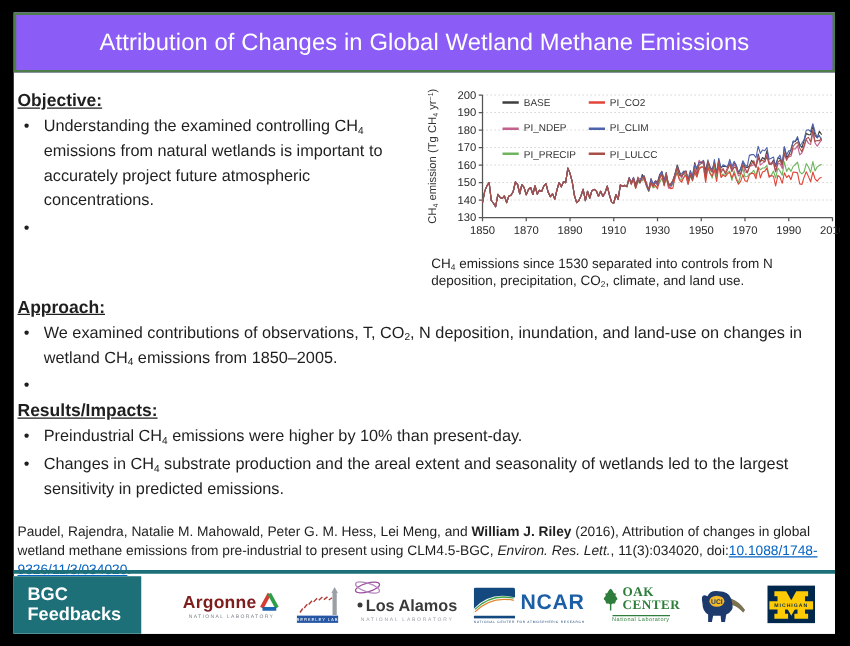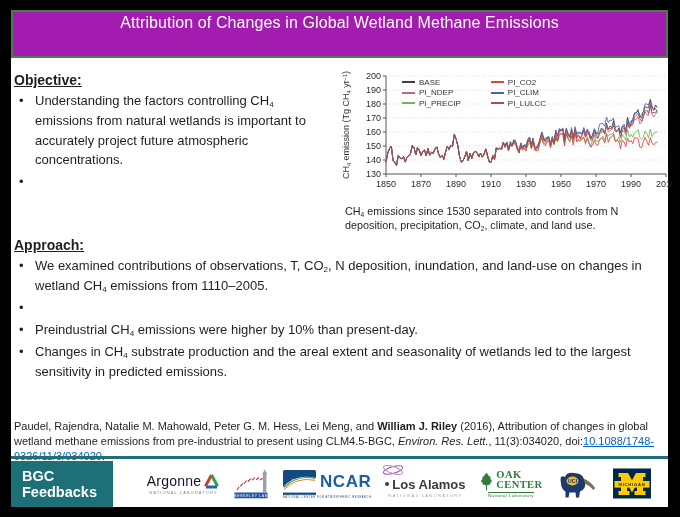--- a/index.html
+++ b/index.html
@@ -6,23 +6,23 @@
   body{
     width:680px;height:517px;background:#000;position:relative;overflow:hidden;
     font-family:"Liberation Sans",sans-serif;color:#1f1f1f;
     -webkit-font-smoothing:antialiased;
   }
   .slide{position:absolute;left:11px;top:10px;width:657px;height:497px;background:#ffffff;}
 
   
   .title-bar{
     position:absolute;left:0;top:0;width:657px;height:48px;box-sizing:border-box;
-    background:#a21caf;border:2px solid #4e7d4a;
-    display:flex;flex-direction:column;align-items:center;justify-content:flex-start;
-    color:#fff;font-size:16px;line-height:21px;letter-spacing:.1px;
+    background:#8b5cf6;border:2px solid #4e7d4a;
+    display:flex;flex-direction:column;align-items:center;justify-content:center;
+    color:#fff;font-size:19px;line-height:21px;letter-spacing:.1px;
   }
 
   
   .sec{position:absolute;}
   .sec h2{font-size:14px;font-weight:bold;text-decoration:underline;margin:0 0 3px 0;}
   ul.blts{list-style:none;margin:0;padding:0;}
   ul.blts li{display:flex;font-size:13px;line-height:1.52;margin:0 0 2px 0;}
   .blt{width:21px;flex:0 0 21px;padding-left:5px;box-sizing:border-box;}
   .txt{flex:0 1 auto;}
   .objective{left:3px;top:62px;width:322px;}
@@ -36,70 +36,70 @@
   
   .chart-box{position:absolute;left:329px;top:58px;width:332px;height:130px;}
   .ylabel{
     position:absolute;left:-62px;top:50px;width:140px;height:14px;
     font-size:9px;color:#333;text-align:center;transform:rotate(-90deg);
   }
   svg text{font-family:"Liberation Sans",sans-serif;}
   .legend{
     position:absolute;left:62px;top:9px;
     display:grid;grid-template-rows:repeat(3,10.5px);grid-auto-flow:column;column-gap:30px;
-    font-size:8px;color:#333;
+    font-size:8px;color:#333;gap:10px;
   }
   .legend .li{display:flex;align-items:center;white-space:nowrap;}
   .legend .sw{width:13px;height:2px;display:inline-block;margin-right:4px;}
   .fig-caption{position:absolute;left:334px;top:194px;width:328px;font-size:10.8px;line-height:1.32;}
 
   
   .citation{position:absolute;left:3px;top:398px;width:648px;font-size:11px;line-height:1.36;}
   .doi-link{color:#0563c1;text-decoration:underline;cursor:pointer;}
 
   
   .footer-divider{position:absolute;left:0;top:446px;width:657px;height:3px;background:#1d7077;}
   .footer-bar{position:absolute;left:0;top:451px;width:657px;height:46px;background:#fff;}
   .program-badge{
     position:absolute;left:0;top:0;width:102px;height:46px;background:#1d7077;
     display:flex;align-items:center;padding-left:11px;box-sizing:border-box;
     color:#fff;font-weight:bold;font-size:14.5px;
   }
   .logos{position:absolute;left:122px;right:2px;top:0;height:46px;display:flex;align-items:center;justify-content:space-evenly;}
   .logo{display:flex;flex-direction:column;align-items:center;}
   .arg-row{display:flex;align-items:flex-end;gap:2px;}
-  .arg-text{font-size:14px;font-weight:normal;color:#0f172a;letter-spacing:.2px;}
+  .arg-text{font-size:14px;font-weight:bold;color:#7f1d1d;letter-spacing:.2px;}
   .arg-sub{font-size:4px;color:#7a828a;letter-spacing:1.1px;margin-top:1px;}
   .losalamos{position:relative;}
   .la-atom{position:absolute;left:-4px;top:-9px;}
   .la-name{display:flex;align-items:center;gap:3px;font-size:13px;font-weight:bold;color:#3a3a3a;margin-top:6px;}
   .la-dot{width:4px;height:4px;border-radius:50%;background:#3a3a3a;display:inline-block;}
   .la-sub{font-size:4px;color:#9aa0a6;letter-spacing:1.4px;margin-top:1px;}
   .ncar-row{display:flex;align-items:center;gap:4px;}
   .ncar-text{font-size:17px;font-weight:bold;color:#1d5fa5;letter-spacing:.5px;}
   .ncar-sub{font-size:2.6px;color:#123f73;letter-spacing:.6px;margin-top:1px;}
-  .or-row{display:flex;align-items:flex-end;gap:2px;}
+  .or-row{display:flex;align-items:flex-start;gap:2px;}
   .or-names{font-family:"Liberation Serif",serif;font-weight:bold;color:#2e7d3a;font-size:10.5px;line-height:1;letter-spacing:.4px;}
   .or-sub{font-size:4.4px;color:#2e7d3a;border-top:.5px solid #2e7d3a;margin-top:1px;padding-top:.5px;letter-spacing:.4px;}
 </style>
 </head>
 <body>
 
 <div class="slide">
 
   <header class="title-bar">
     <div>Attribution of Changes in Global Wetland Methane Emissions</div>
   </header>
 
   <section class="sec objective">
     <h2>Objective:</h2>
     <ul class="blts">
       <li>
         <span class="blt">•</span>
-        <span class="txt"><span>Understanding the factors controlling CH</span><sub>4</sub><span> emissions from natural wetlands is important to accurately project future atmospheric concentrations.</span></span>
+        <span class="txt"><span>Understanding the examined controlling CH</span><sub>4</sub><span> emissions from natural wetlands is important to accurately project future atmospheric concentrations.</span></span>
       </li>
       <li>
         <span class="blt">•</span>
       </li>
     </ul>
   </section>
 
   <figure class="chart-box" style="margin:0">
     <div class="ylabel"><span>CH</span><sub>4</sub><span> emission (Tg CH</span><sub>4</sub><span> yr</span><sup>−1</sup><span>)</span></div>
     <svg id="chart-svg" width="332" height="130" viewBox="0 0 332 130">
@@ -180,29 +180,30 @@
         </div>
     </div>
   </figure>
   <div class="fig-caption"><span>CH</span><sub>4</sub><span> emissions since 1530 separated into controls from N deposition, precipitation, CO</span><sub>2</sub><span>, climate, and land use.</span></div>
 
   <section class="sec approach">
     <h2>Approach:</h2>
     <ul class="blts">
       <li>
         <span class="blt">•</span>
-        <span class="txt"><span>We examined contributions of observations, T, CO</span><sub>2</sub><span>, N deposition, inundation, and land-use on changes in wetland CH</span><sub>4</sub><span> emissions from 1110–2005.</span></span>
+        <span class="txt"><span>We examined contributions of observations, T, CO</span><sub>2</sub><span>, N deposition, inundation, and land-use on changes in wetland CH</span><sub>4</sub><span> emissions from 1850–2005.</span></span>
       </li>
       <li>
         <span class="blt">•</span>
       </li>
     </ul>
   </section>
 
   <section class="sec results">
+    <h2>Results/Impacts:</h2>
     <ul class="blts">
       <li>
         <span class="blt">•</span>
         <span class="txt"><span>Preindustrial CH</span><sub>4</sub><span> emissions were higher by 10% than present-day.</span></span>
       </li>
       <li>
         <span class="blt">•</span>
         <span class="txt"><span>Changes in CH</span><sub>4</sub><span> substrate production and the areal extent and seasonality of wetlands led to the largest sensitivity in predicted emissions.</span></span>
       </li>
     </ul>
@@ -236,47 +237,47 @@
             <path d="M18 12.2 l2.9 -2.6"></path>
             <path d="M22.1 11.7 l2.9 -2.2"></path>
           <path d="M26 12 l2.7 -1.8"></path>
         </g>
         <rect x="29" y="6" width="3.4" height="18" fill="#9aa0a6"></rect>
         <path d="M30.7 1.5 l2.6 4.8 h-5.2 Z" fill="#9aa0a6"></path>
         <rect x="0.5" y="24.5" width="33" height="5.8" fill="#2456a4"></rect>
         <text x="17" y="28.8" font-size="3.4" fill="#ffffff" text-anchor="middle" letter-spacing="0.7">BERKELEY LAB</text>
       </svg>
 
-      <div class="logo">
-        <div class="ncar-row">
-          <svg width="33" height="25" viewBox="0 0 33 25">
-            <rect x="0" y="0" width="33" height="22" rx="1.5" fill="#14497f"></rect>
-            <path d="M0 22 L0 17 Q13 3 33 8 L33 22 Z" fill="#ffffff"></path>
-            <path d="M1 17.5 Q14 4.5 32 8.5" stroke="#3fa14c" stroke-width="1.1" fill="none"></path>
-            <path d="M1 19.5 Q14 6.5 32 10.3" stroke="#e2842f" stroke-width="1" fill="none"></path>
-            <rect x="0" y="22.6" width="33" height="2.2" fill="#14497f"></rect>
-          </svg>
-          <span class="ncar-text">NCAR</span>
-        </div>
-        <div class="ncar-sub">NATIONAL CENTER FOR ATMOSPHERIC RESEARCH</div>
-      </div>
-
       <div class="logo losalamos">
         <svg class="la-atom" width="24" height="16" viewBox="0 0 24 16">
           <ellipse cx="12" cy="8" rx="10" ry="3.4" fill="none" stroke="#9c4f9e" stroke-width="1" transform="rotate(-16 12 8)"></ellipse>
           <ellipse cx="12" cy="8" rx="10" ry="3.4" fill="none" stroke="#b587c0" stroke-width="1" transform="rotate(18 12 8)"></ellipse>
         </svg>
         <div class="la-name">
             <span class="la-dot"></span>
             <span>Los Alamos</span>
           </div>
         <div class="la-sub">NATIONAL LABORATORY</div>
       </div>
 
       <div class="logo">
+        <div class="ncar-row">
+          <svg width="33" height="25" viewBox="0 0 33 25">
+            <rect x="0" y="0" width="33" height="22" rx="1.5" fill="#14497f"></rect>
+            <path d="M0 22 L0 17 Q13 3 33 8 L33 22 Z" fill="#ffffff"></path>
+            <path d="M1 17.5 Q14 4.5 32 8.5" stroke="#3fa14c" stroke-width="1.1" fill="none"></path>
+            <path d="M1 19.5 Q14 6.5 32 10.3" stroke="#e2842f" stroke-width="1" fill="none"></path>
+            <rect x="0" y="22.6" width="33" height="2.2" fill="#14497f"></rect>
+          </svg>
+          <span class="ncar-text">NCAR</span>
+        </div>
+        <div class="ncar-sub">NATIONAL CENTER FOR ATMOSPHERIC RESEARCH</div>
+      </div>
+
+      <div class="logo">
         <div class="or-row">
           <svg width="15" height="19" viewBox="0 0 16 20">
             <path d="M8 1 C5 3 6.5 5 3 5.2 C5.5 7 2 8 2.2 10 C4.5 10.8 3 12.8 5.2 13.8 C6.3 13.2 7.2 13.8 8 15.5 C8.8 13.8 9.7 13.2 10.8 13.8 C13 12.8 11.5 10.8 13.8 10 C14 8 10.5 7 13 5.2 C9.5 5 11 3 8 1 Z" fill="#2e7d3a"></path>
             <rect x="7.4" y="14.5" width="1.2" height="5" fill="#2e7d3a"></rect>
           </svg>
           <div class="or-names">
             <div>OAK</div>
             <div>CENTER</div>
           </div>
         </div>

